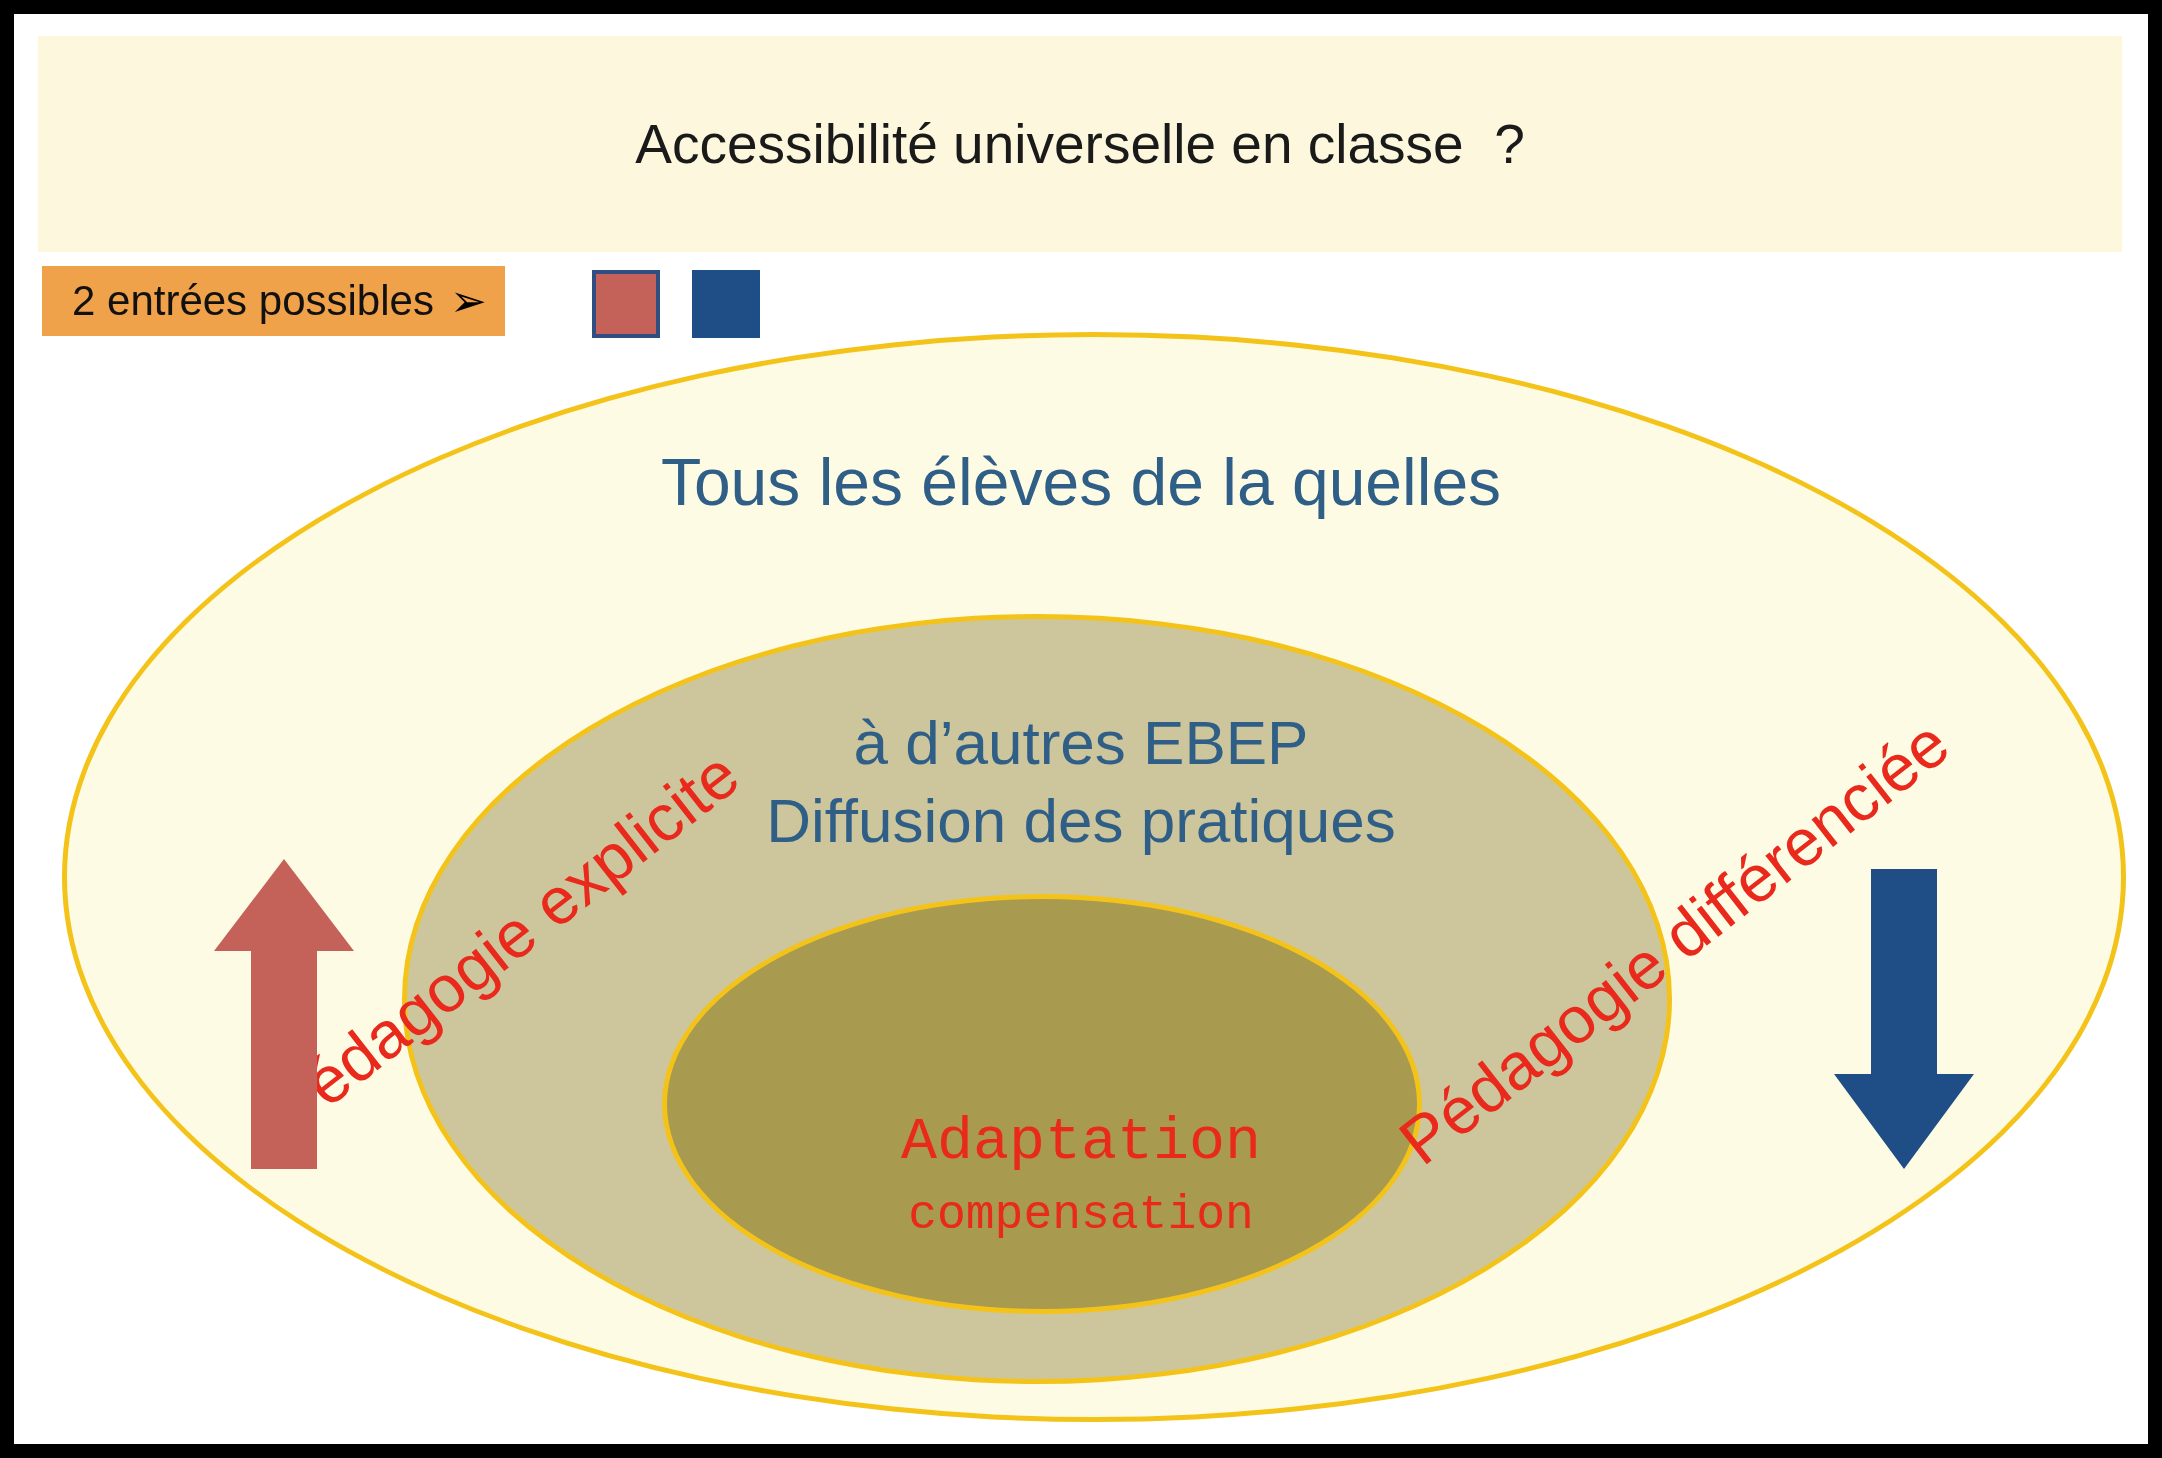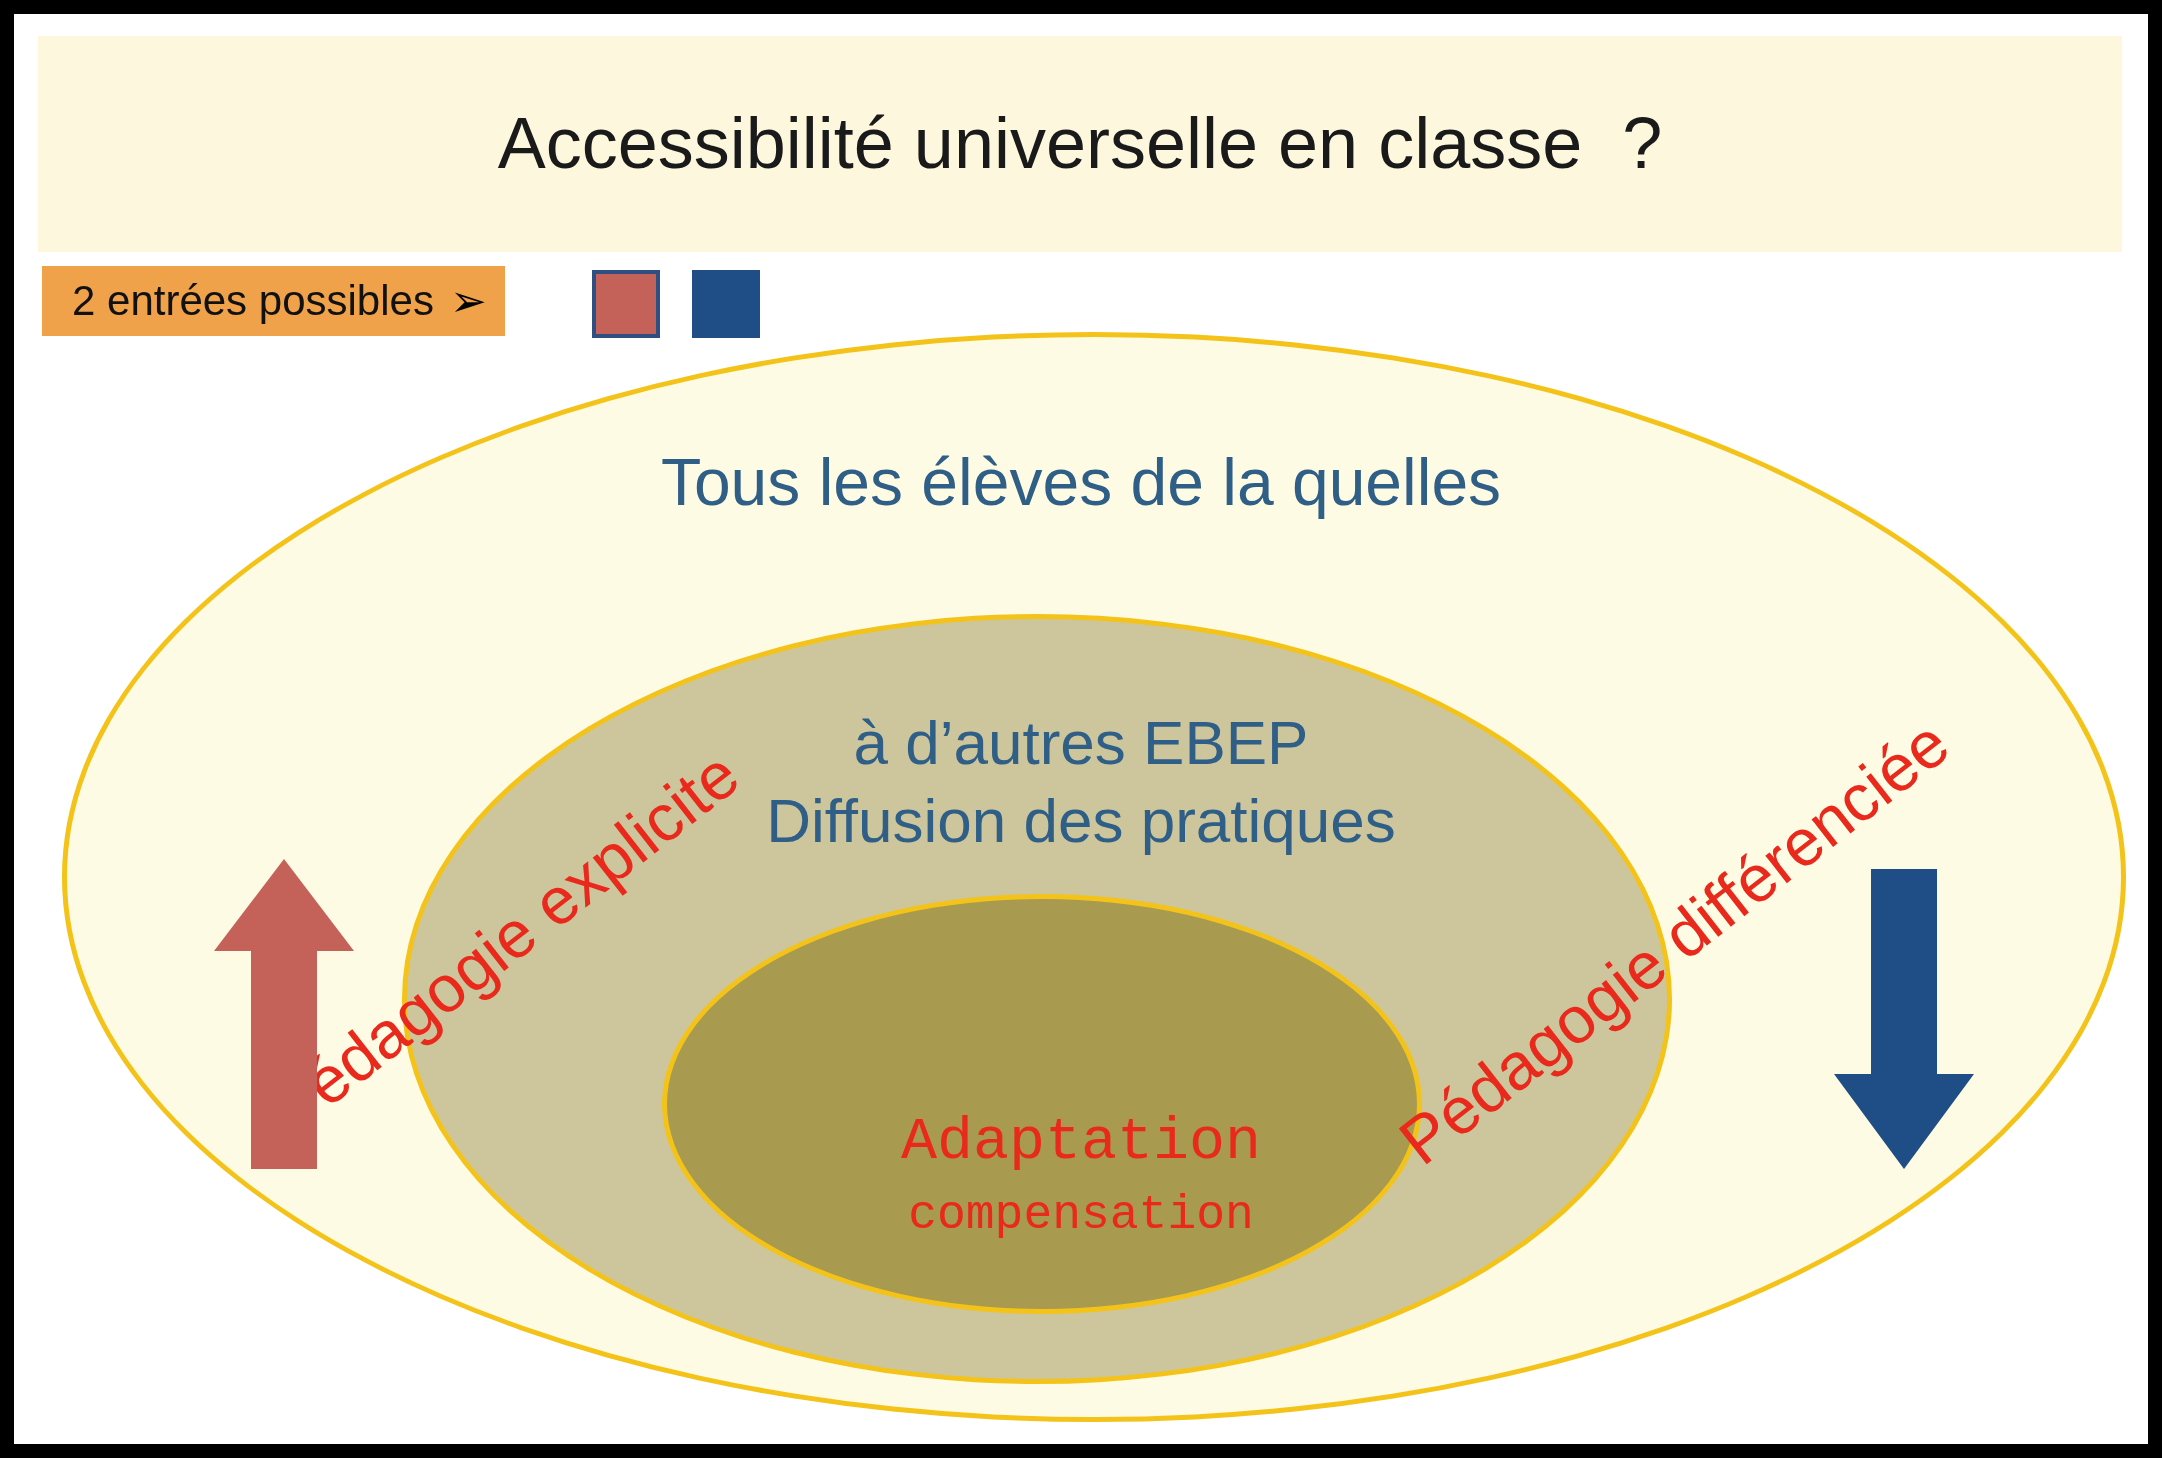--- a/index.html
+++ b/index.html
@@ -31,21 +31,21 @@
     width: 2084px;
     height: 216px;
     background: #fdf8dd;
     display: flex;
     flex-direction: column;
     align-items: center;
     justify-content: center;
   }
   .title-line {
     color: #1a1a1a;
-    font-size: 72px;
+    font-size: 55px;
     line-height: 1.32;
     text-align: center;
     white-space: pre;
   }
 
   
   #legend-box {
     position: absolute;
     left: 28px;
     top: 252px;

